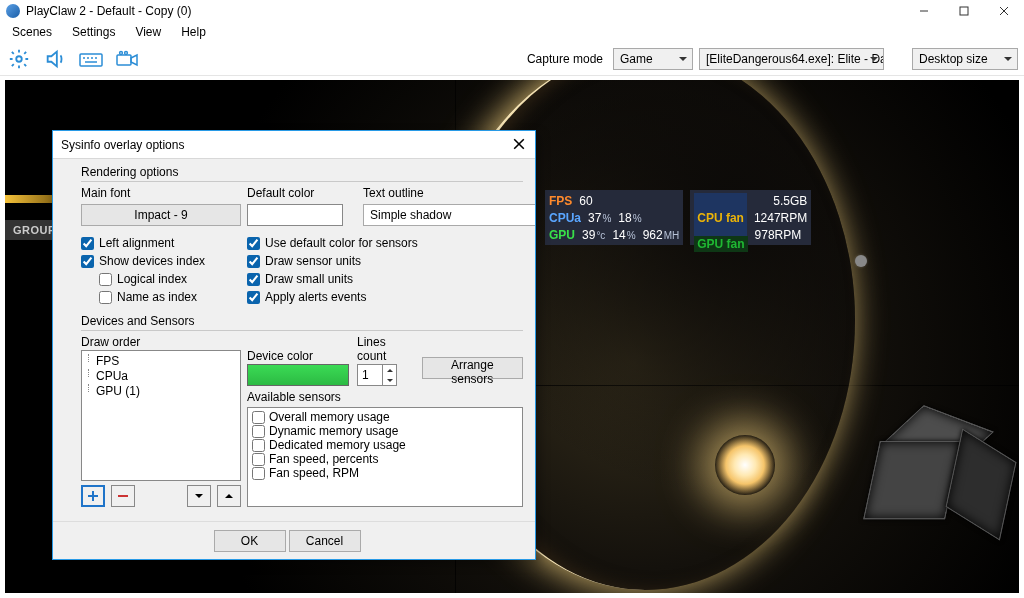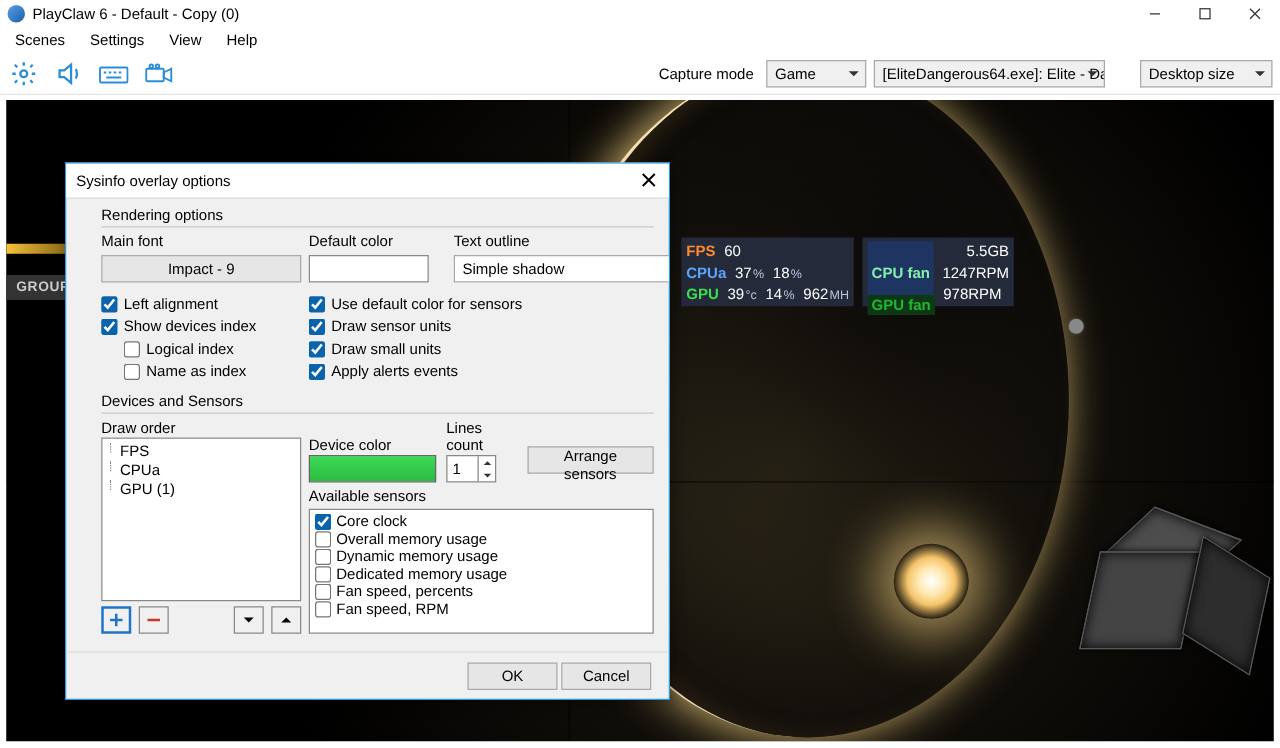--- a/index.html
+++ b/index.html
@@ -46,30 +46,30 @@
   .sysinfo-overlay { position:absolute; left:540px; top:110px; display:flex; gap:7px; font-family:"Lucida Console","Courier New",monospace; font-size:13px; }
   .sysinfo-overlay .panel { background:#252a3a; padding:2px 4px; }
   .sysinfo-overlay .row { display:flex; align-items:center; gap:7px; height:17px; }
   .so-label { font-weight:bold; }
   .so-val { color:#fff; }
   .so-val .u { color:#b8c3d8; font-size:10px; margin-left:1px; }
   .c-fps  { color:#ff8a2c; }
   .c-cpu  { color:#5aa6ff; }
   .c-gpu  { color:#39e049; }
   .c-ram  { color:#f7c236; }
-  .c-cpuf { color:#86efac; background:#1e3561; padding:18px 3px; }
+  .c-cpuf { color:#eab308; background:#1e3561; padding:18px 3px; }
   .c-gpuf { color:#1fb832; background:#0e3715; padding:1px 3px;margin-top:19px; }
 
   
   .dialog { position:absolute; left:52px; top:130px; width:484px; height:430px; background:#f0f0f0; border:1px solid #289ae6; box-shadow:4px 4px 10px rgba(0,0,0,.3); display:flex; flex-direction:column; }
   .dlg-title { height:28px; background:#fff; display:flex; align-items:center; padding:0 8px; border-bottom:1px solid #d8d8d8; }
   .dlg-title .spacer{flex:1;}
   .dlg-title .close-x { width:14px;height:14px; }
   .dlg-body { flex:1; padding:6px 12px 0 28px; overflow:hidden; }
-  .dlg-footer { height:38px; display:flex; justify-content:flex-end; align-items:center; gap:3px; padding-right:14px; border-top:1px solid #ddd; }
+  .dlg-footer { height:38px; display:flex; justify-content:center; align-items:center; gap:3px; padding-right:14px; border-top:1px solid #ddd; }
   .dlg-footer button { width:72px; height:22px; background:#e6e6e6; border:1px solid #aaa; }
 
   .section-hr { border:none; border-top:1px solid #c9c9c9; margin:2px 0 4px 0; }
   .sec-title { margin-bottom:1px; }
 
   .render-grid { display:grid; grid-template-columns:160px 110px 170px; column-gap:6px; row-gap:3px; align-items:center; }
   .mainfont-btn { grid-column:1; height:22px; background:#e6e6e6; border:1px solid #aaa; text-align:center; line-height:20px; font-size:12px; }
   .color-swatch { grid-column:2; width:96px; height:22px; border:1px solid #888; background:#fff; }
   .outline-combo { grid-column:3; }
 
@@ -106,21 +106,21 @@
   .avail-box { border:1px solid #888; background:#fff; height:100px; margin-top:2px; overflow-y:scroll; padding:2px 4px; }
   .avail-box label.chk { gap:4px; padding:0; }
 
   .lbl-sm { font-size:12px; margin-bottom:1px; display:block; }
 </style>
 </head>
 <body>
 
 <div class="titlebar">
   <div class="app-icon"></div>
-  <span>PlayClaw 6 - Default - Copy (0)</span>
+  <span>PlayClaw 2 - Default - Copy (0)</span>
   <div class="spacer"></div>
   <div class="winbtn">
       <svg viewBox="0 0 10 10">
         <path d="M1 5 H9"></path>
       </svg>
     </div>
   <div class="winbtn">
       <svg viewBox="0 0 10 10">
         <rect x="1" y="1" width="8" height="8"></rect>
       </svg>
@@ -350,24 +350,20 @@
             </div>
           </div>
           <div style="align-self:flex-end">
             <button class="arr-btn">Arrange sensors</button>
           </div>
         </div>
 
         <span class="lbl-sm" style="margin-top:4px">Available sensors</span>
         <div class="avail-box" id="avail-list">
             <label class="chk">
-              <input type="checkbox" checked="" style="">
-              <span>Core clock</span>
-            </label>
-            <label class="chk">
               <input type="checkbox" style="">
               <span>Overall memory usage</span>
             </label>
             <label class="chk">
               <input type="checkbox" style="">
               <span>Dynamic memory usage</span>
             </label>
             <label class="chk">
               <input type="checkbox" style="">
               <span>Dedicated memory usage</span>

